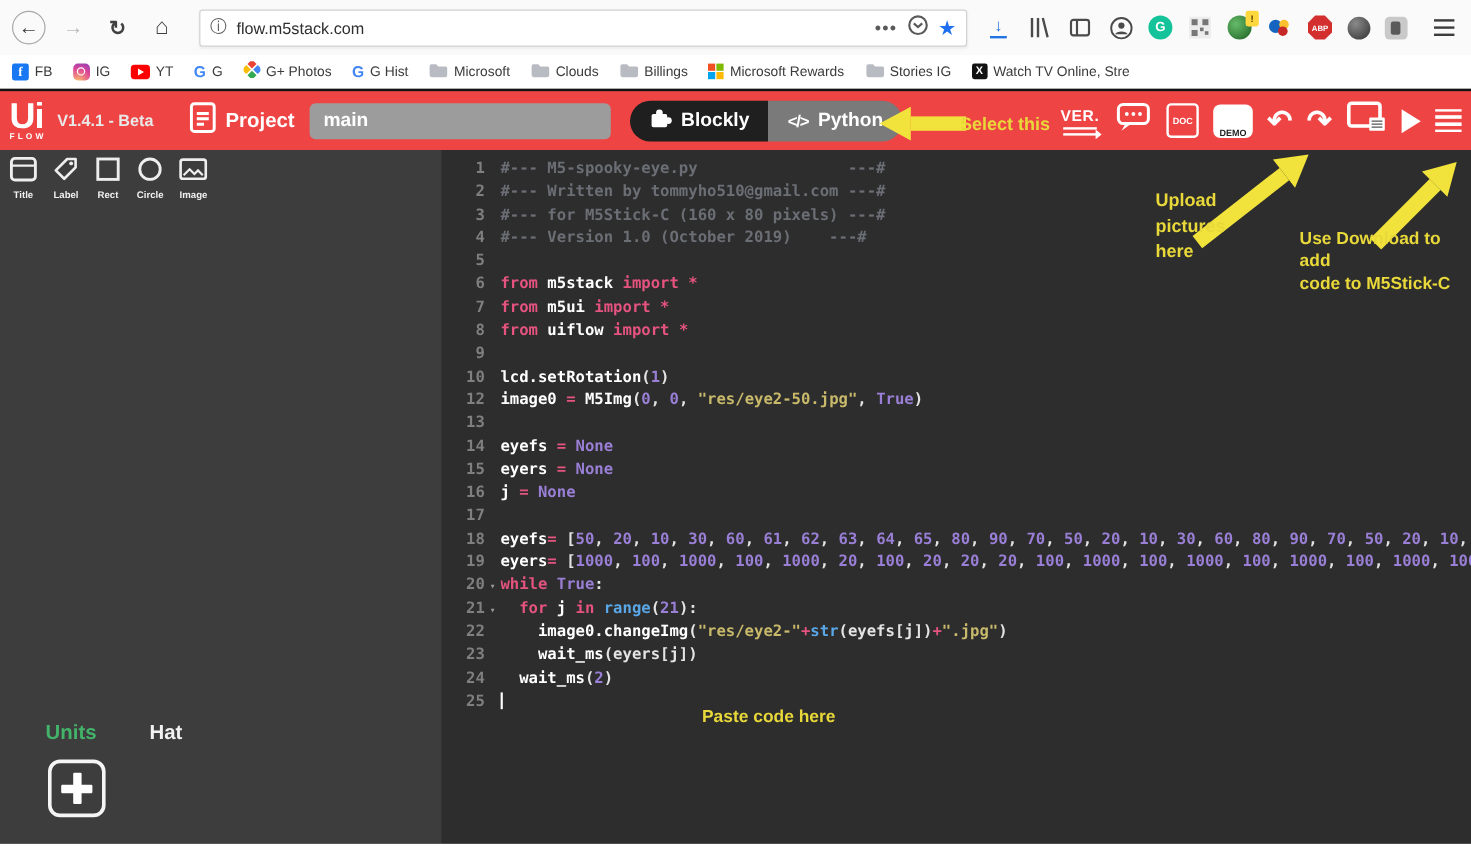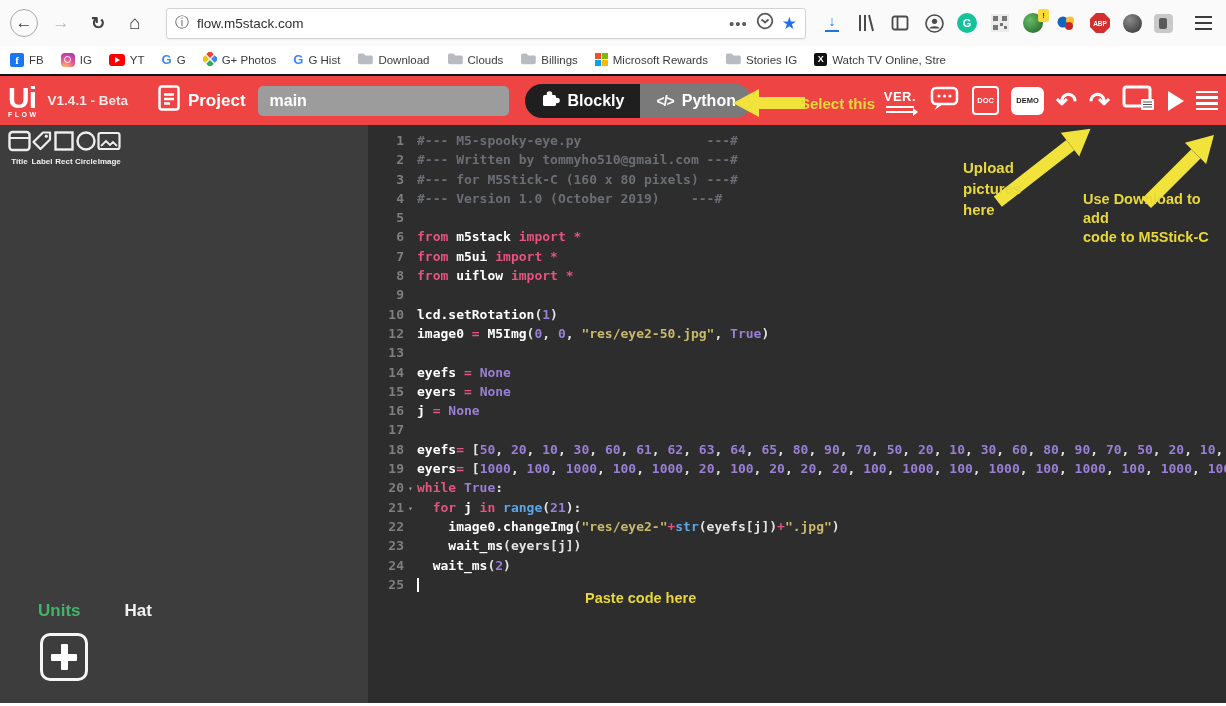--- a/index.html
+++ b/index.html
@@ -69,30 +69,30 @@
   .tab-python { background:#7a7a7a; border-radius:0 17px 17px 0; }
   .codeglyph { font-size:14px; font-weight:900; letter-spacing:-1px; }
   .hdr-icons { margin-left:auto; display:flex; align-items:center; gap:12px; padding-right:8px; }
   .hicon { color:#fff; display:flex; flex-direction:column; align-items:center; justify-content:center; }
   .ver-label { font-size:13px; font-weight:900; letter-spacing:.5px; }
   .ver-lines { width:28px; height:7px; border-top:2px solid #fff; border-bottom:2px solid #fff; position:relative; margin-top:2px; }
   .ver-lines::after { content:""; position:absolute; right:-4px; bottom:-5px; border-left:5px solid #fff;
                       border-top:4px solid transparent; border-bottom:4px solid transparent; }
   .docbox { width:27px; height:29px; border:2.5px solid #fff; border-radius:4px; display:flex; align-items:center;
             justify-content:center; font-size:7.5px; font-weight:900; color:#fff; }
-  .demobox { width:33px; height:28px; background:#fff; border-radius:6px; display:flex; align-items:center;
+  .demobox { width:33px; height:28px; background:#fff; border-radius:6px; display:flex; align-items:flex-end;
              justify-content:center; font-size:7.5px; font-weight:900; color:#1e1e1e; }
   .uarrow { font-size:25px; font-weight:bold; line-height:22px; }
   .play { width:0; height:0; border-left:16px solid #fff; border-top:10px solid transparent; border-bottom:10px solid transparent; }
   .dlmenu { display:flex; flex-direction:column; gap:3px; }
   .dlmenu i { width:22px; height:2.6px; background:#fff; display:block; }
 
   .m5-body { flex:1; display:flex; min-height:0; }
   .sidebar { width:368px; background:#3d3d3d; position:relative; flex:none; }
-  .tools { display:flex; padding:5px 0 0 8px; }
+  .tools { display:flex; gap:13px; padding:5px 0 0 8px; }
   .tool { display:flex; flex-direction:column; align-items:center; gap:1px; }
   .tool .tlabel { font-size:8px; font-weight:bold; color:#f0f0f0; }
 
   .device { position:absolute; left:108px; top:77px; width:185px; height:376px; background:#e08a45; border-radius:16px; }
   .dscreen { position:absolute; left:47px; top:33px; width:96px; height:193px; background:#0a0a0a; border-radius:3px; }
   .m5btn { position:absolute; left:31px; top:264px; width:125px; height:74px; border:2.5px solid #4f4f4f;
            border-radius:12px; display:flex; align-items:center; justify-content:center;
            color:#c0752b; font-size:36px; font-weight:900; letter-spacing:1px; }
   .n-red-top { position:absolute; left:16px; top:-1px; width:13px; height:5px; background:#d93025; }
   .n-white-top { position:absolute; left:31px; top:-1px; width:12px; height:5px; background:#f1ede8; }
@@ -241,21 +241,21 @@
         <span>G+ Photos</span>
       </span>
     <span class="bm">
         <span class="bm-g">G</span>
         <span>G Hist</span>
       </span>
     <span class="bm">
         <span><svg width="16" height="13">
             <path d="M1 3a1.5 1.5 0 0 1 1.5-1.5h4l1.8 2h6A1.5 1.5 0 0 1 15.8 5v5.5a1.8 1.8 0 0 1-1.8 1.8H2.8A1.8 1.8 0 0 1 1 10.5z" fill="#b8bcc2"></path>
           </svg></span>
-        <span>Download</span>
+        <span>Microsoft</span>
       </span>
     <span class="bm">
         <span><svg width="16" height="13">
             <path d="M1 3a1.5 1.5 0 0 1 1.5-1.5h4l1.8 2h6A1.5 1.5 0 0 1 15.8 5v5.5a1.8 1.8 0 0 1-1.8 1.8H2.8A1.8 1.8 0 0 1 1 10.5z" fill="#b8bcc2"></path>
           </svg></span>
         <span>Clouds</span>
       </span>
     <span class="bm">
         <span><svg width="16" height="13">
             <path d="M1 3a1.5 1.5 0 0 1 1.5-1.5h4l1.8 2h6A1.5 1.5 0 0 1 15.8 5v5.5a1.8 1.8 0 0 1-1.8 1.8H2.8A1.8 1.8 0 0 1 1 10.5z" fill="#b8bcc2"></path>

